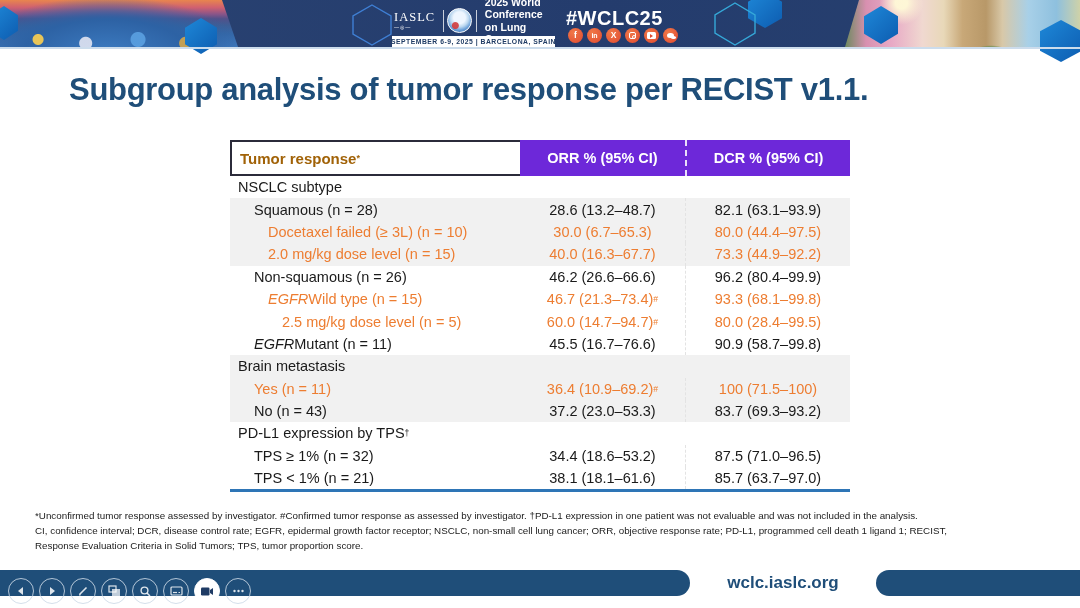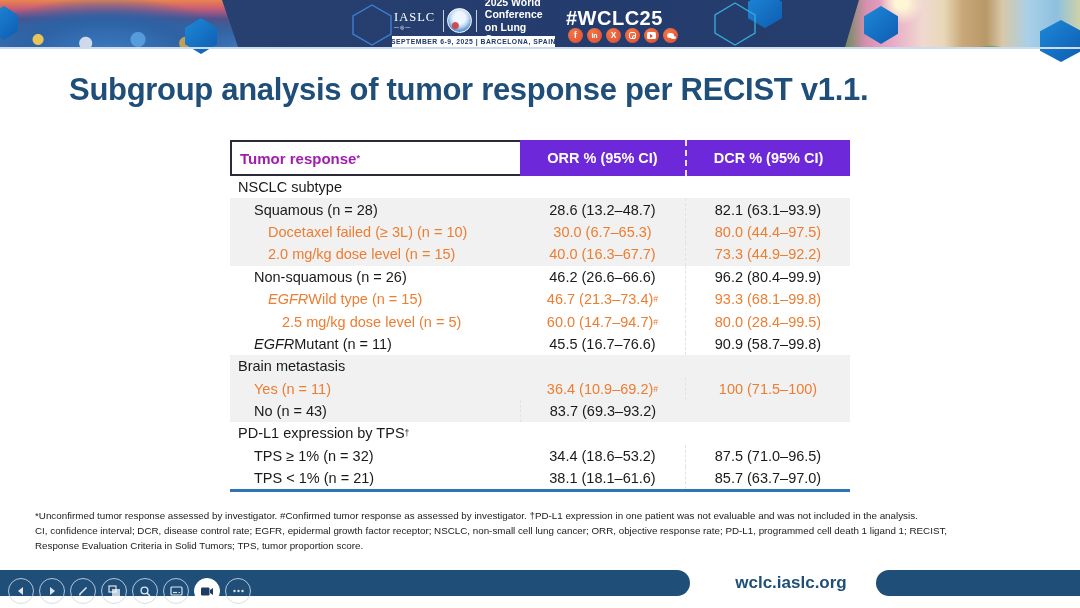--- a/index.html
+++ b/index.html
@@ -57,21 +57,21 @@
   .soc .yt i { width:0; height:0; border-left:3px solid #e04a30; border-top:2px solid transparent; border-bottom:2px solid transparent; }
   .soc .wc { width:7px; height:5.5px; background:#fff; border-radius:50%; box-shadow:3px 2px 0 -1px #fff; }
 
   
   .title { position:absolute; left:69px; top:72px; font-size:31px; font-weight:bold;
            color:#1F4E79; letter-spacing:-.3px; }
 
   
   .tbl { position:absolute; left:230px; top:140px; width:620px; }
   .thead { display:flex; height:36px; }
-  .th-label { width:290px; background:#fff; color:#a21caf; font-weight:bold; font-size:15px;
+  .th-label { width:290px; background:#fff; color:#a16207; font-weight:bold; font-size:15px;
     display:flex; align-items:center; padding-left:8px;
     border-top:2px solid #2b2b3a; border-left:2px solid #2b2b3a; border-bottom:2px solid #2b2b3a; }
   .th-val { width:165px; background:#6d28d9; color:#fff; font-weight:bold; font-size:14.5px;
     display:flex; align-items:center; justify-content:center; }
   .th-dcr { border-left:2px dashed rgba(255,255,255,.85); }
   .tbody { border-bottom:3px solid #2E75B6; }
   .row { display:flex; height:22.4px; align-items:stretch; font-size:14.5px; color:#1a1a1a; }
   .row.shaded { background:#F1F1F1; }
   .row.orange { color:#ED7D31; }
   .c-label { width:290px; display:flex; align-items:center; }
@@ -83,21 +83,21 @@
   
   .footnotes { position:absolute; left:35px; top:508px; width:1020px; font-size:9.8px;
                color:#1a1a1a; line-height:15px; }
   .footnotes div { white-space:nowrap; }
 
   
   .bar-left  { position:absolute; left:0; top:570px; width:690px; height:26px; background:#1F4E79; border-radius:0 13px 13px 0; }
   .bar-right { position:absolute; left:876px; top:570px; width:204px; height:26px; background:#1F4E79; border-radius:13px 0 0 13px; }
   .footer-url { position:absolute; left:690px; top:570px; width:186px; height:26px;
     display:flex; align-items:center; justify-content:center;
-    color:#1F4E79; font-weight:bold; font-size:17px;margin-left:8px; }
+    color:#1F4E79; font-weight:bold; font-size:17px; }
 
   
   .controls { position:absolute; left:8px; top:578px; display:flex; gap:5px; }
   .ctrl { width:26px; height:26px; border-radius:50%; border:1px solid rgba(205,217,230,.85);
           display:flex; align-items:center; justify-content:center; color:rgba(255,255,255,.85); cursor:pointer; }
   .ctrl.active { background:#fff; border-color:#fff; color:#1F3B64; }
   .ctrl svg { display:block; }
 </style>
 </head>
 <body>
@@ -221,20 +221,21 @@
           <div class="c-val"></div>
           <div class="c-val c-dcr"></div>
         </div>
         <div class="row shaded orange">
           <div class="c-label" style="padding-left: 24px;">Yes (n = 11)</div>
           <div class="c-val">36.4 (10.9–69.2)<sup>#</sup></div>
           <div class="c-val c-dcr">100 (71.5–100)</div>
         </div>
         <div class="row shaded">
           <div class="c-label" style="padding-left: 24px;">No (n = 43)</div>
+          <div class="c-val">37.2 (23.0–53.3)</div>
           <div class="c-val c-dcr">83.7 (69.3–93.2)</div>
         </div>
         <div class="row section">
           <div class="c-label" style="padding-left: 8px;">PD-L1 expression by TPS<sup>†</sup></div>
           <div class="c-val"></div>
           <div class="c-val c-dcr"></div>
         </div>
         <div class="row">
           <div class="c-label" style="padding-left: 24px;">TPS ≥ 1% (n = 32)</div>
           <div class="c-val">34.4 (18.6–53.2)</div>

